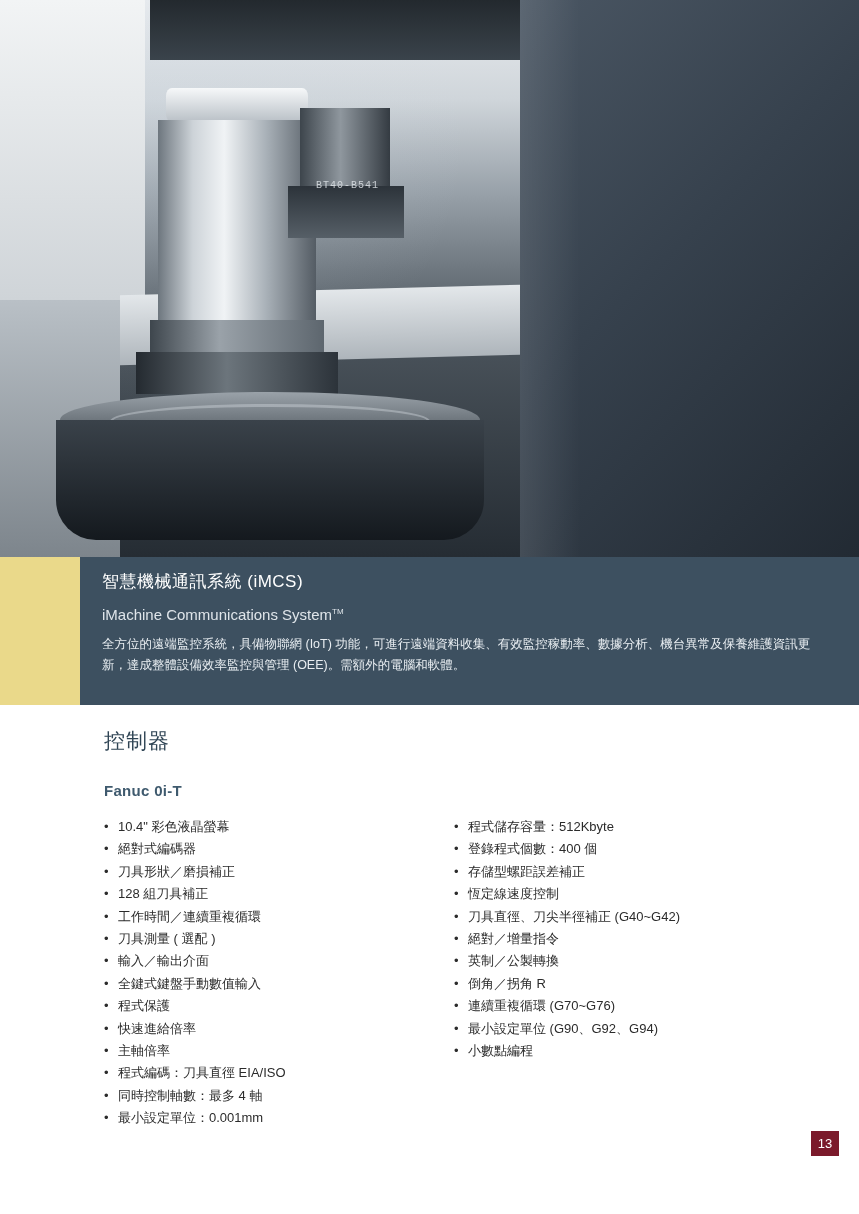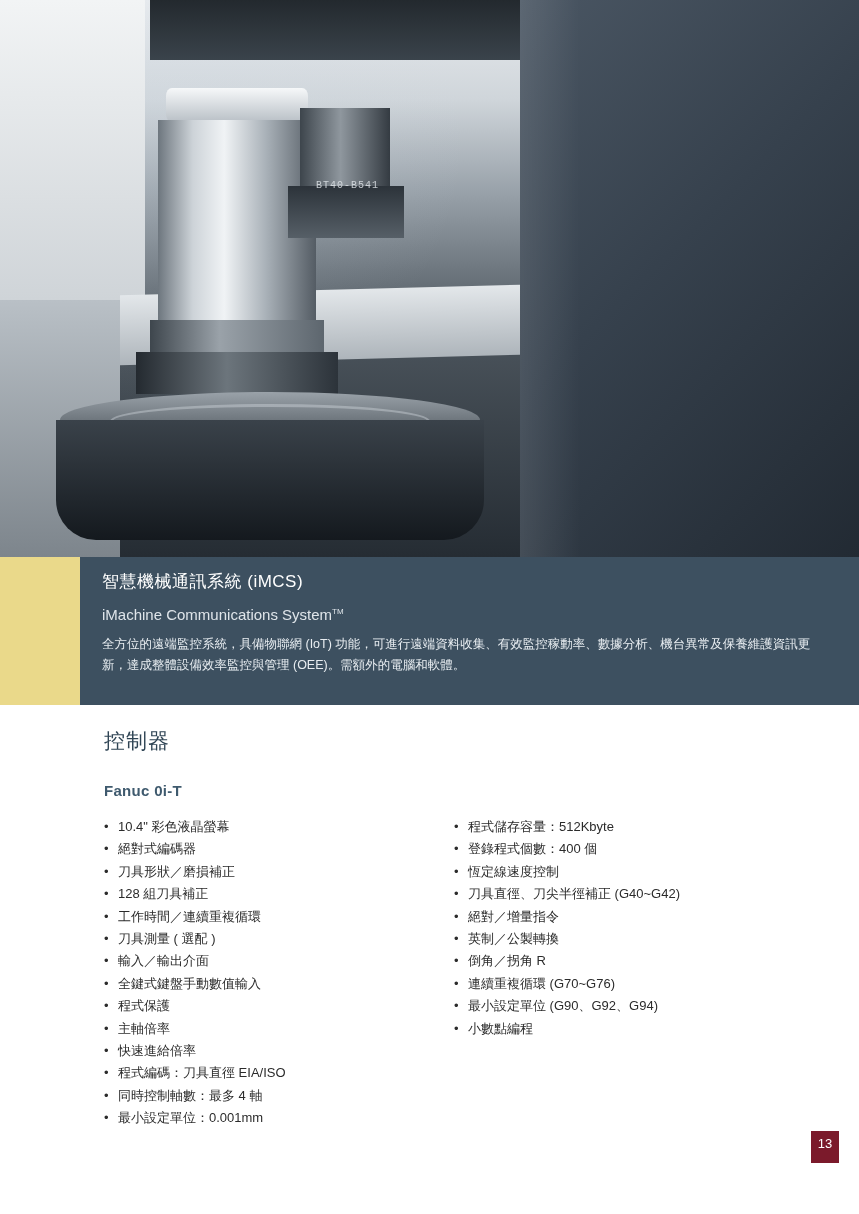--- a/index.html
+++ b/index.html
@@ -86,21 +86,21 @@
   .sub-title { position:absolute; left:104px; top:782px; color:#3f5a6e;
     font-size:15px; font-weight:bold; letter-spacing:.3px; }
 
   .cols { position:absolute; left:104px; top:816px; width:700px; }
   .col { float:left; width:350px; }
   .col ul { list-style:none; margin:0; padding:0; }
   .col li { position:relative; padding-left:14px; color:#2b2b2b; font-size:13px;
     line-height:22.4px; }
   .col li:before { content:"•"; position:absolute; left:0; top:0; color:#2b2b2b; font-size:13px; }
 
-  .page-badge { position:absolute; right:20px; top:1131px; width:28px; height:32px;
+  .page-badge { position:absolute; right:20px; top:1131px; width:28px; height:25px;
     background:#7b1a2b; color:#fff; font-size:13px; text-align:center; line-height:26px; }
 </style>
 </head>
 <body>
 
 <div class="hero">
   <div class="hero-left">
     <div class="panel-a"></div>
     <div class="panel-b"></div>
     <div class="panel-c"></div>
@@ -142,31 +142,32 @@
     <ul>
       <li>10.4" 彩色液晶螢幕</li>
       <li>絕對式編碼器</li>
       <li>刀具形狀／磨損補正</li>
       <li>128 組刀具補正</li>
       <li>工作時間／連續重複循環</li>
       <li>刀具測量 ( 選配 )</li>
       <li>輸入／輸出介面</li>
       <li>全鍵式鍵盤手動數值輸入</li>
       <li>程式保護</li>
+      <li>快速進給倍率</li>
       <li>主軸倍率</li>
-      <li>快速進給倍率</li>
       <li>程式編碼：刀具直徑 EIA/ISO</li>
       <li>同時控制軸數：最多 4 軸</li>
       <li>最小設定單位：0.001mm</li>
     </ul>
   </div>
   <div class="col">
     <ul>
       <li>程式儲存容量：512Kbyte</li>
       <li>登錄程式個數：400 個</li>
+      <li>存儲型螺距誤差補正</li>
       <li>恆定線速度控制</li>
       <li>刀具直徑、刀尖半徑補正 (G40~G42)</li>
       <li>絕對／增量指令</li>
       <li>英制／公製轉換</li>
       <li>倒角／拐角 R</li>
       <li>連續重複循環 (G70~G76)</li>
       <li>最小設定單位 (G90、G92、G94)</li>
       <li>小數點編程</li>
     </ul>
   </div>

